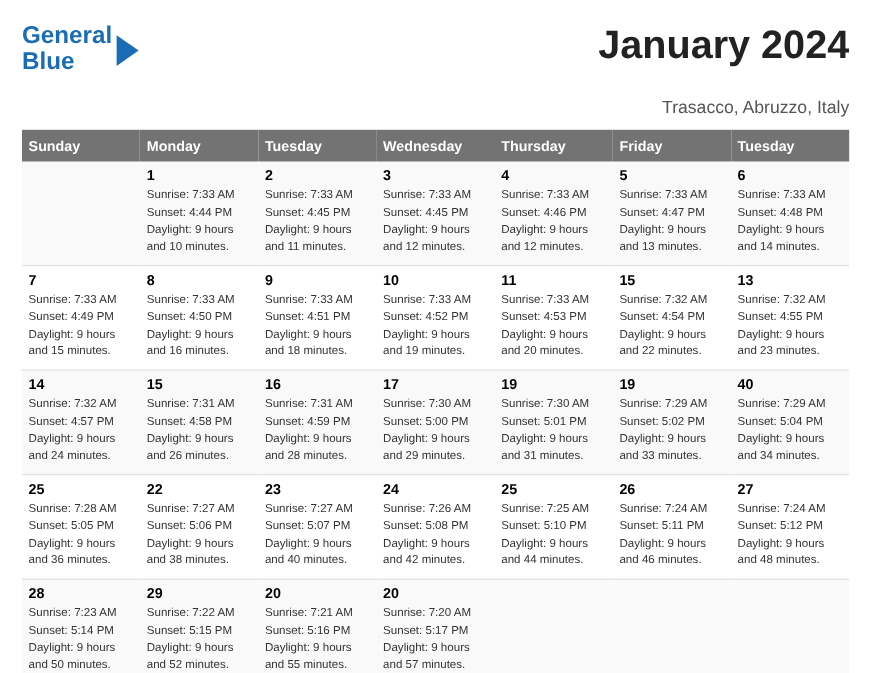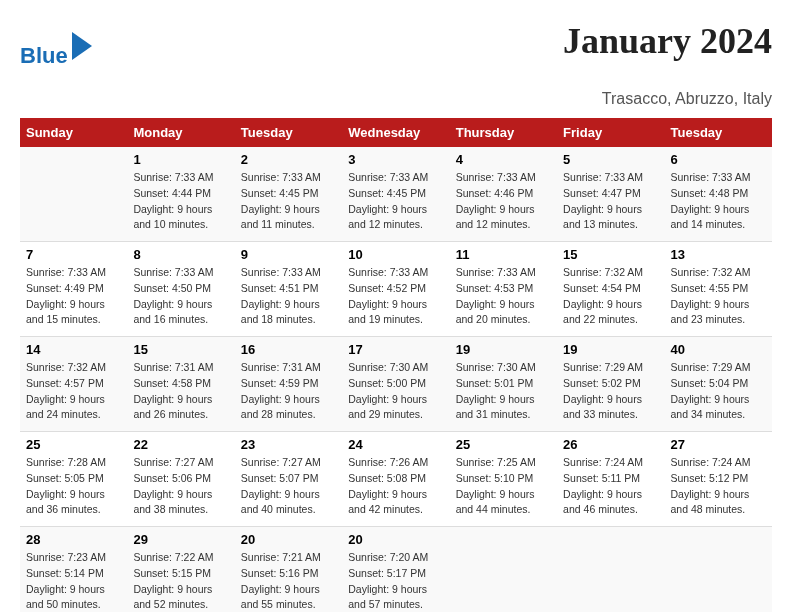--- a/index.html
+++ b/index.html
@@ -38,35 +38,34 @@
       margin-left: 4px;
       margin-top: 4px;
     }
     .title-block {
       text-align: right;
     }
     .title-block h1 {
       font-size: 36px;
       font-weight: bold;
       color: #222;
-      font-family: Liberation Serif, serif;
     }
     .title-block h2 {
       font-size: 16px;
       font-weight: normal;
       color: #555;
       margin-top: 28px;
     }
     table {
       width: 100%;
       border-collapse: collapse;
       font-size: 11px;
     }
     thead tr {
-      background-color: #b91c1c;
+      background-color: #737373;
       color: #fff;
     }
     thead th {
       padding: 7px 6px;
       text-align: left;
       font-size: 13px;
       font-weight: 600;
     }
     tbody tr {
       border-bottom: 1px solid #ddd;
@@ -94,21 +93,21 @@
       font-size: 10.5px;
     }
   </style>
 </head>
 <body>
 
 <div class="header">
   <div class="logo">
     <div>
       <div class="logo-text">
-        <br>
+        <span>General</span><br>
         <span>Blue</span>
       </div>
     </div>
     <div class="logo-arrow"></div>
   </div>
   <div class="title-block">
     <h1>January 2024</h1>
     <h2>Trasacco, Abruzzo, Italy</h2>
   </div>
 </div>

